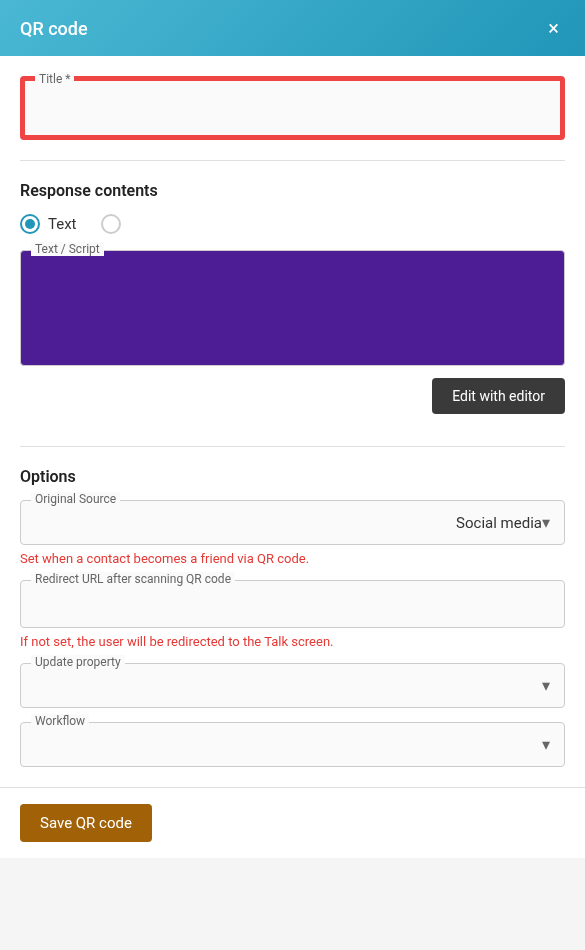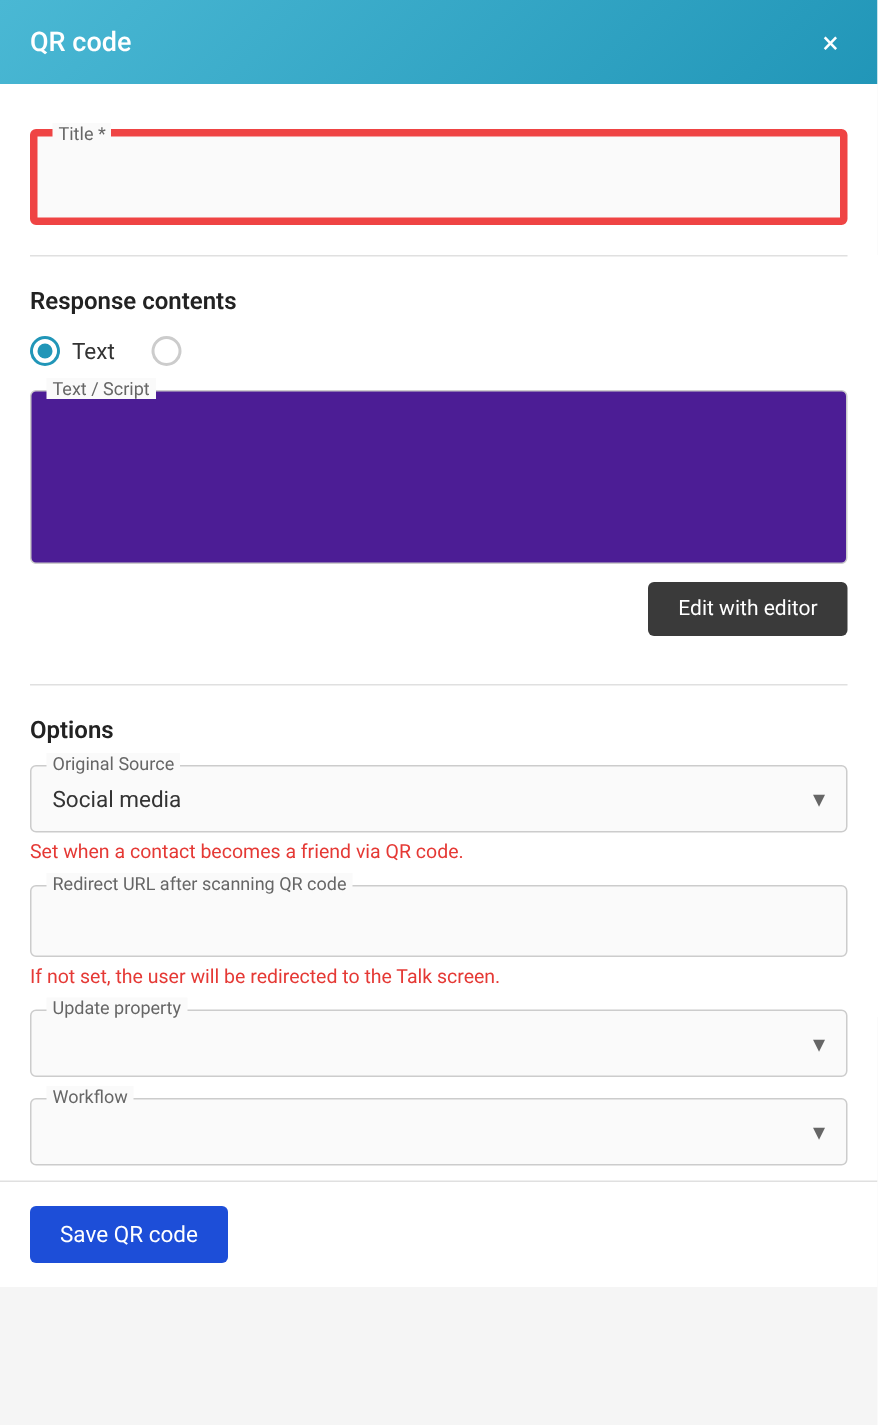--- a/index.html
+++ b/index.html
@@ -15,21 +15,20 @@
       background: #f5f5f5;
       overflow: hidden;
     }
 
     .modal {
       width: 585px;
       height: 858px;
       background: #fff;
       display: flex;
       flex-direction: column;
-      gap: 10px;
     }
 
     .modal-header {
       background: linear-gradient(135deg, #4ab8d4 0%, #2196b8 100%);
       padding: 16px 20px;
       display: flex;
       align-items: center;
       justify-content: space-between;
       min-height: 52px;
     }
@@ -217,20 +216,21 @@
     .select-row {
       display: flex;
       align-items: center;
       padding: 12px 14px;
     }
 
     .select-value {
       flex: 1;
       font-size: 15px;
       color: #333;
+      text-align: right;
     }
 
     .chevron-icon {
       color: #666;
       font-size: 16px;
     }
 
     .hint-text {
       font-size: 13px;
       color: #e53935;
@@ -265,21 +265,21 @@
       padding: 14px 14px;
     }
 
     .modal-footer {
       padding: 16px 20px;
       border-top: 1px solid #e0e0e0;
       background: #fff;
     }
 
     .save-btn {
-      background: #1d4ed8;
+      background: #a16207;
       color: #fff;
       border: none;
       border-radius: 4px;
       padding: 10px 20px;
       font-size: 15px;
       cursor: pointer;
       min-width: 120px;
     }
   </style>
 </head>

